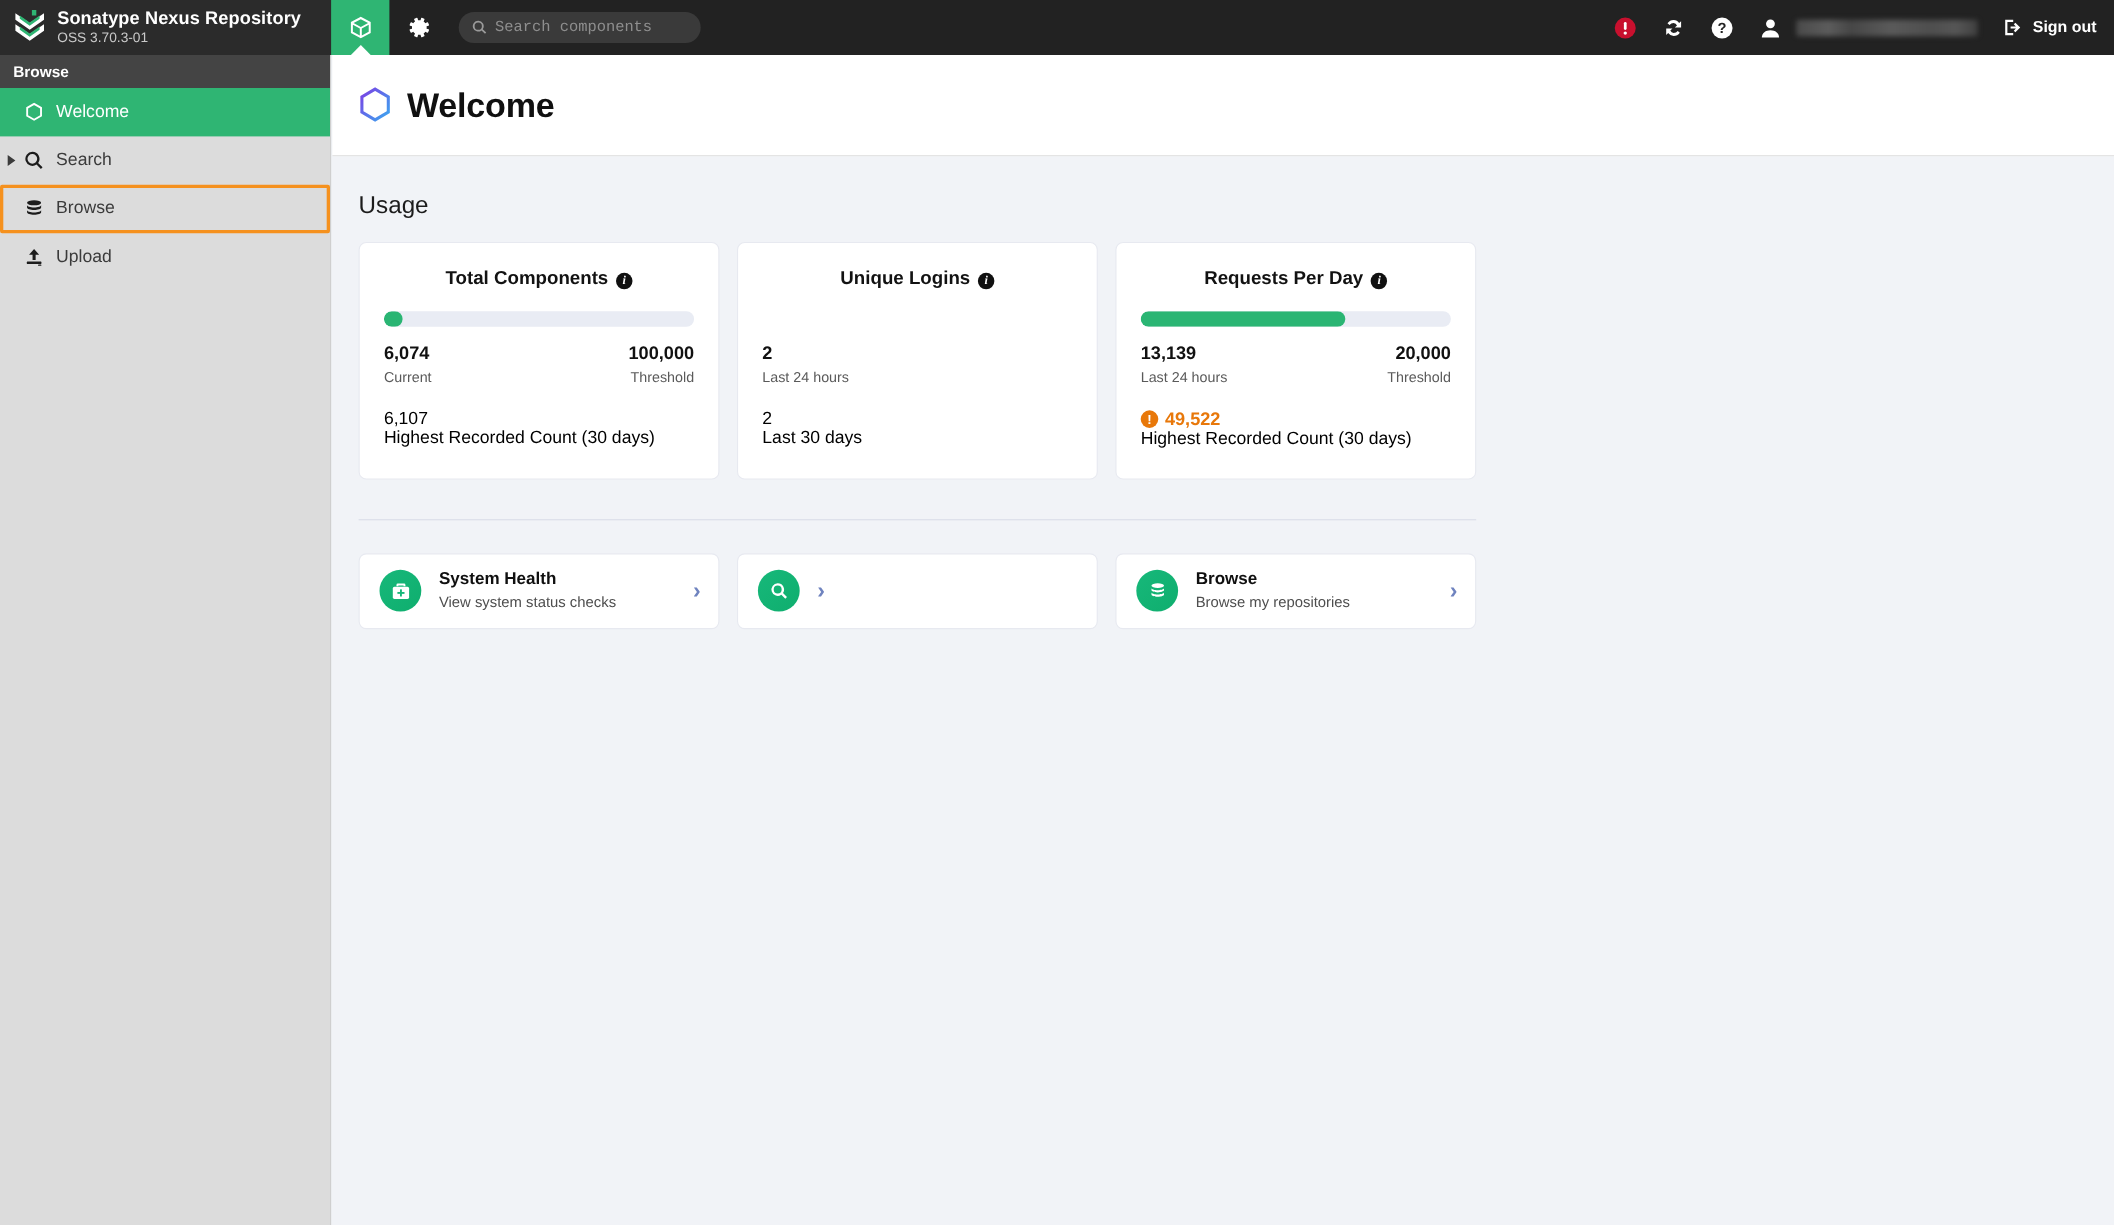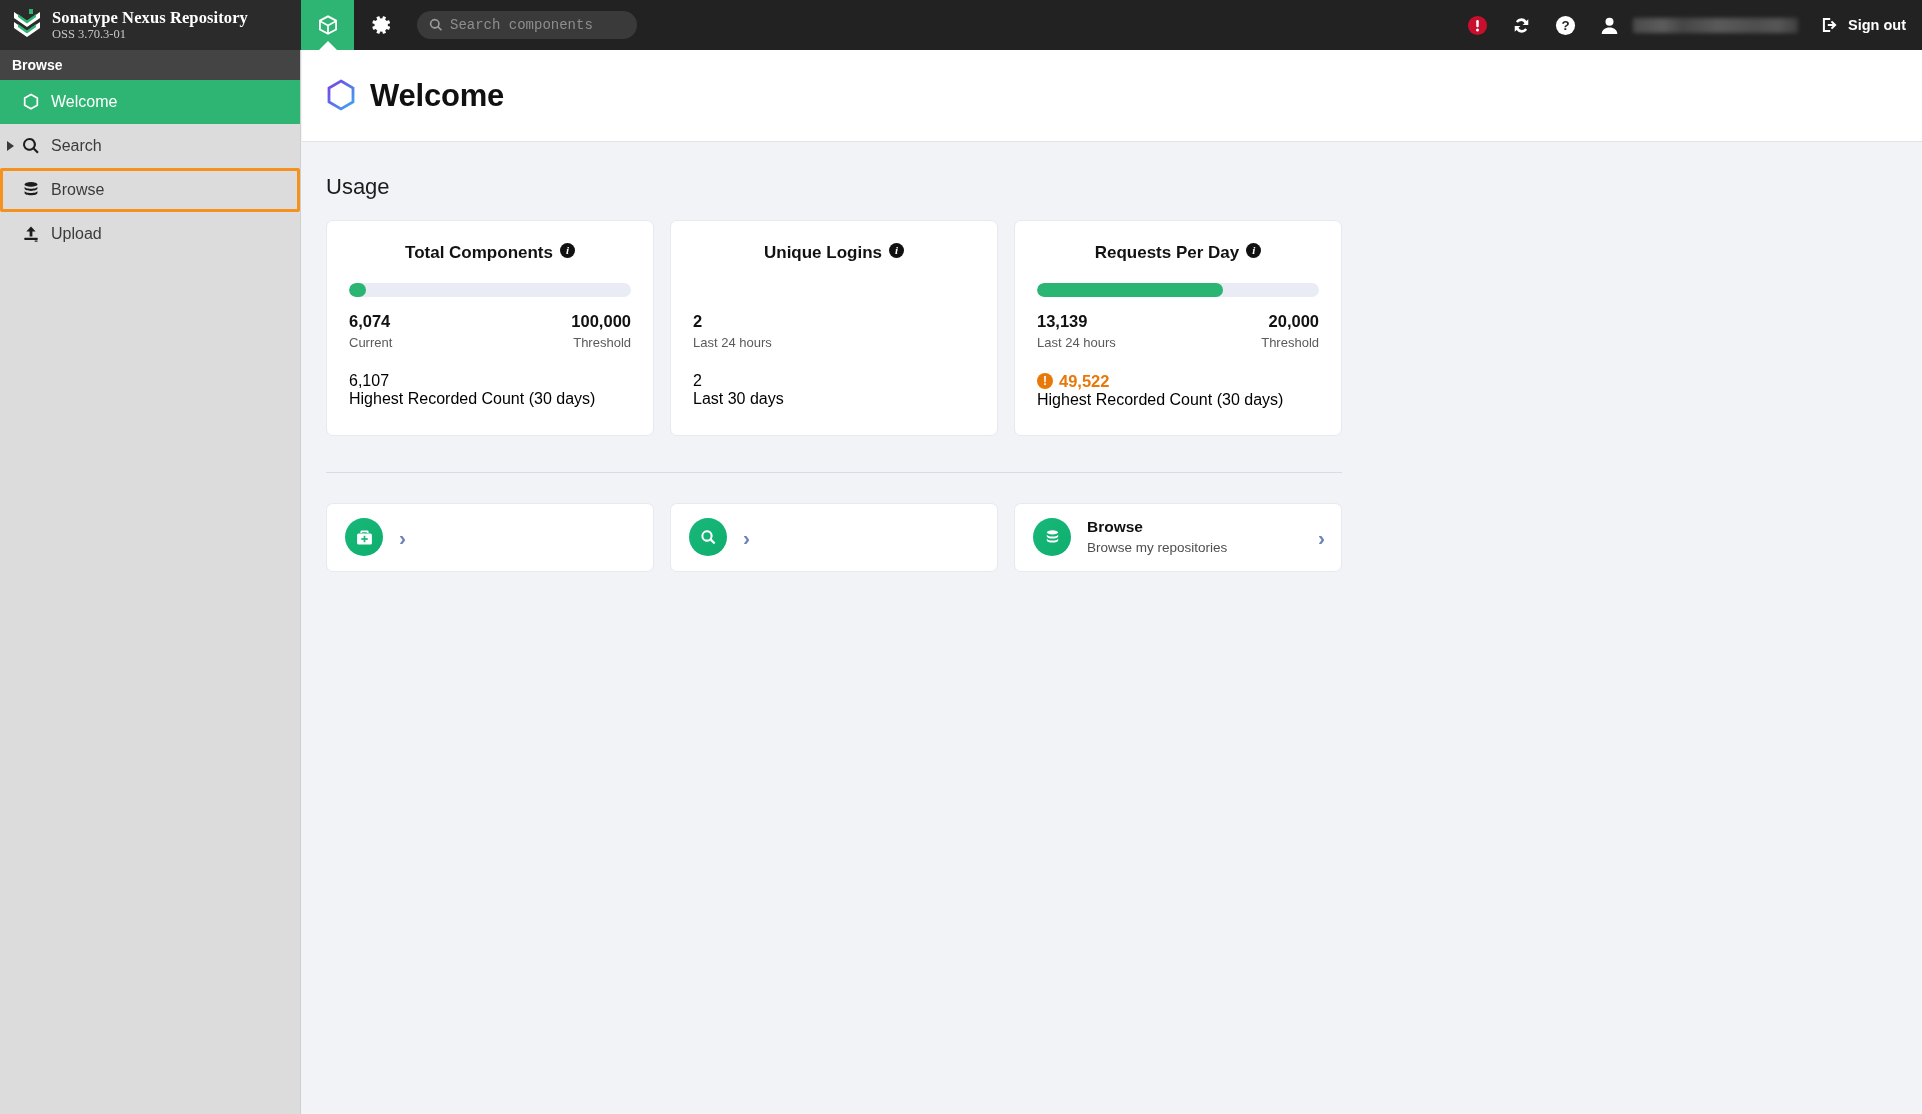--- a/index.html
+++ b/index.html
@@ -18,21 +18,21 @@
     display: flex; align-items: stretch;
   }
   .brand {
     width: 301px; height: 50px;
     background: #2b2b2b;
     display: flex; align-items: center;
     padding-left: 12px; gap: 10px;
     flex: none;
   }
   .brand-logo { width: 30px; height: 34px; flex: none; }
-  .brand-text { display: flex; flex-direction: column; justify-content: center; line-height: 1.05; font-family: Liberation Serif, serif; }
+  .brand-text { display: flex; flex-direction: column; justify-content: center; line-height: 1.05; }
   .brand-title { color: #ffffff; font-size: 16.5px; font-weight: bold; letter-spacing: .1px; white-space: nowrap; }
   .brand-sub { color: #c9c9c9; font-size: 12.5px; margin-top: 2px; white-space: nowrap; }
 
   .nav-tab {
     width: 53px; height: 50px; flex: none;
     display: flex; align-items: center; justify-content: center;
     position: relative;
   }
   .nav-tab.active { background: #2fb573; }
   .nav-tab.active::after {
@@ -133,21 +133,21 @@
   .card-row { display: flex; gap: 16px; width: 1016px; }
   .stat-card {
     flex: 1 1 0; background: #ffffff;
     border: 1px solid #e7e9f0; border-radius: 7px;
     padding: 22px 22px 26px 22px;
     min-height: 209px;
   }
   .stat-title {
     text-align: center; font-size: 17px; font-weight: bold;
     color: #121212; margin-bottom: 20px;
-    display: flex; align-items: flex-start; justify-content: center; gap: 7px;
+    display: flex; align-items: flex-end; justify-content: center; gap: 7px;
   }
   .info-dot {
     width: 15px; height: 15px; border-radius: 50%;
     background: #101010; color: #ffffff;
     font-size: 11px; font-weight: bold; font-style: italic;
     display: flex; align-items: center; justify-content: center;
     font-family: "Liberation Serif", serif; flex: none;
     line-height: 1;
   }
   .progress-track {
@@ -418,20 +418,24 @@
 
       <div class="action-card">
         <div class="action-icon">
           <svg viewBox="0 0 20 20">
             <path d="M7 2.6h6a1.3 1.3 0 0 1 1.3 1.3v1.3h-1.8V4.4H7.5v.8H5.7V3.9A1.3 1.3 0 0 1 7 2.6z"></path>
             <rect x="2.2" y="5.8" width="15.6" height="11.6" rx="1.6"></rect>
             <rect x="9.1" y="8.2" width="1.8" height="6.8" fill="#17b87a"></rect>
             <rect x="6.6" y="10.7" width="6.8" height="1.8" fill="#17b87a"></rect>
           </svg>
         </div>
+        <div class="action-text">
+          <div class="action-title">System Health</div>
+          <div class="action-sub">View system status checks</div>
+        </div>
         <div class="chev">›</div>
       </div>
 
       <div class="action-card">
         <div class="action-icon">
           <svg viewBox="0 0 20 20">
             <path d="M8.4 2.4a6 6 0 1 0 3.5 10.9l3.8 3.8 1.6-1.6-3.8-3.8A6 6 0 0 0 8.4 2.4zm0 2.2a3.8 3.8 0 1 1 0 7.6 3.8 3.8 0 0 1 0-7.6z"></path>
           </svg>
         </div>
         <div class="chev">›</div>

